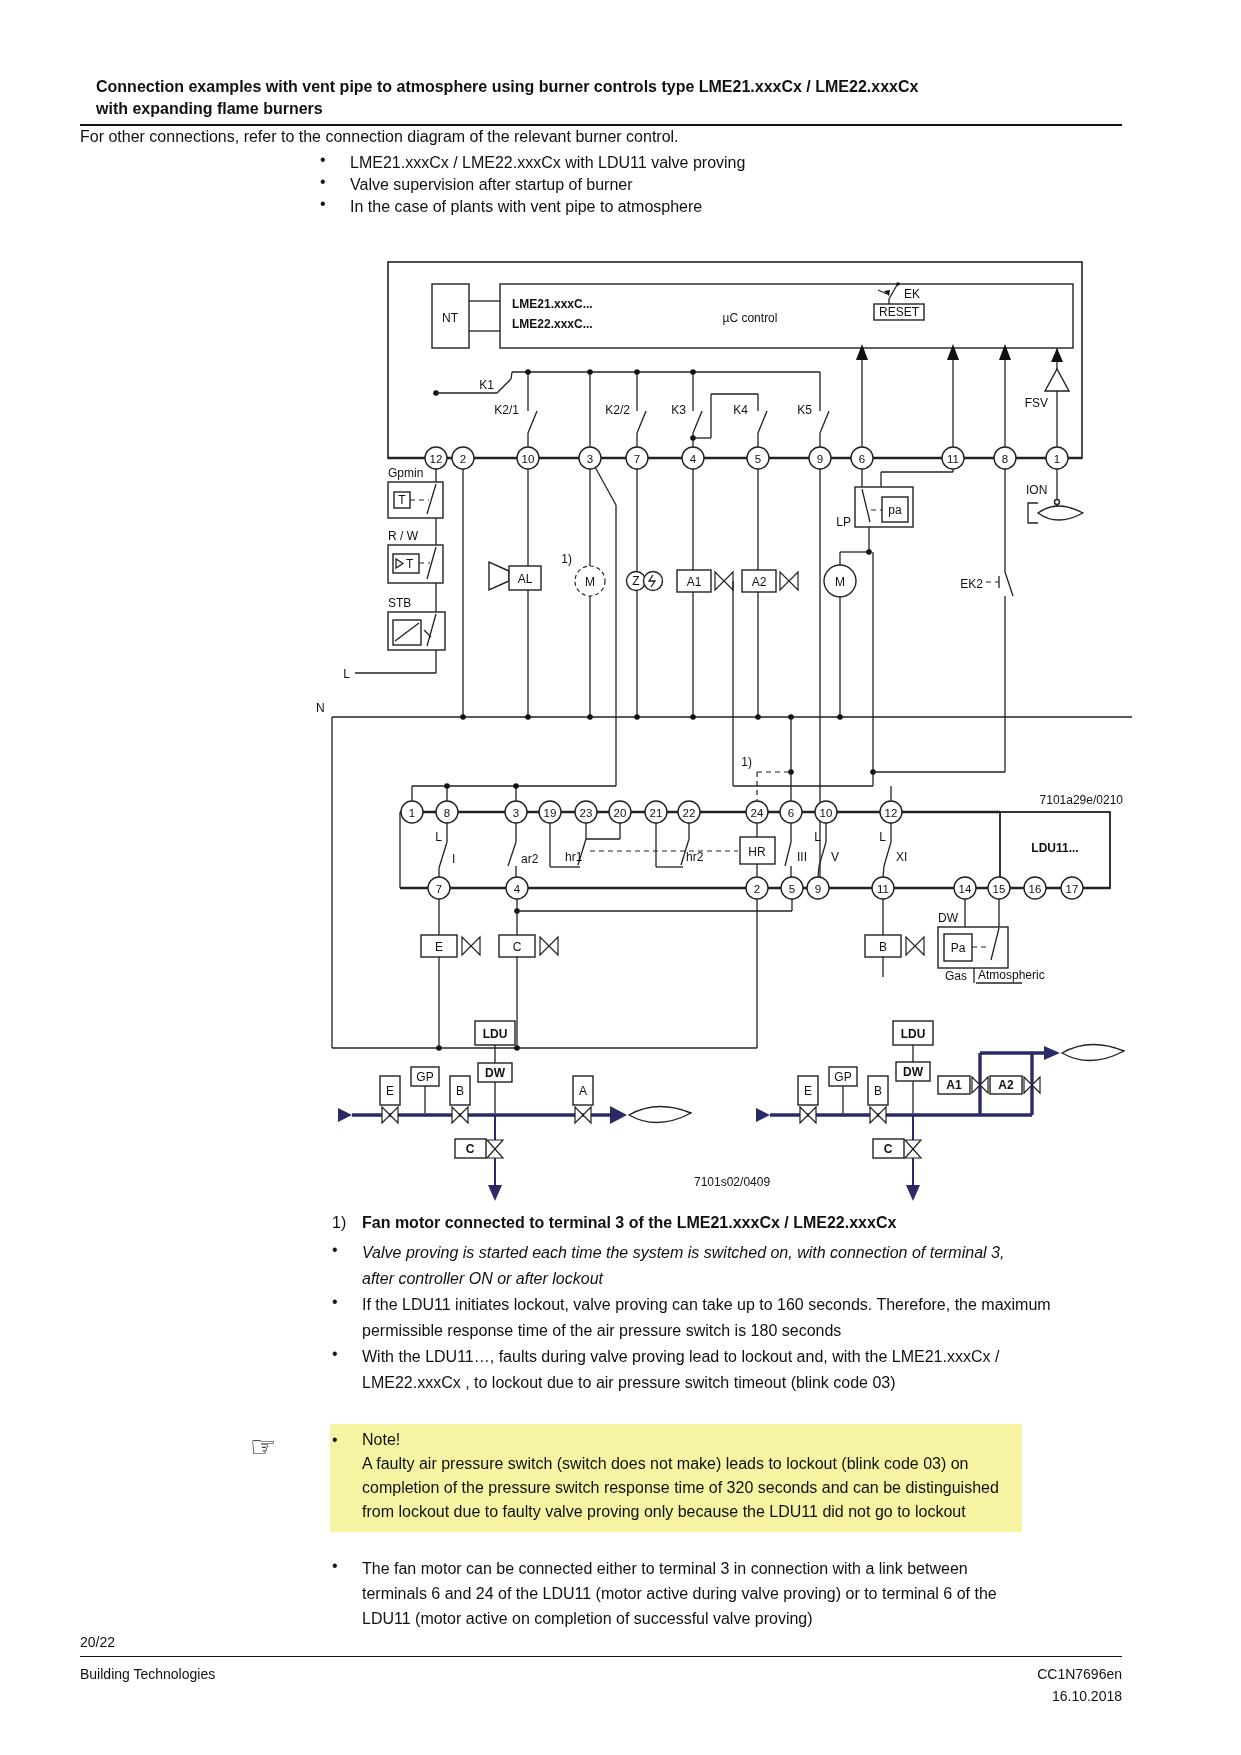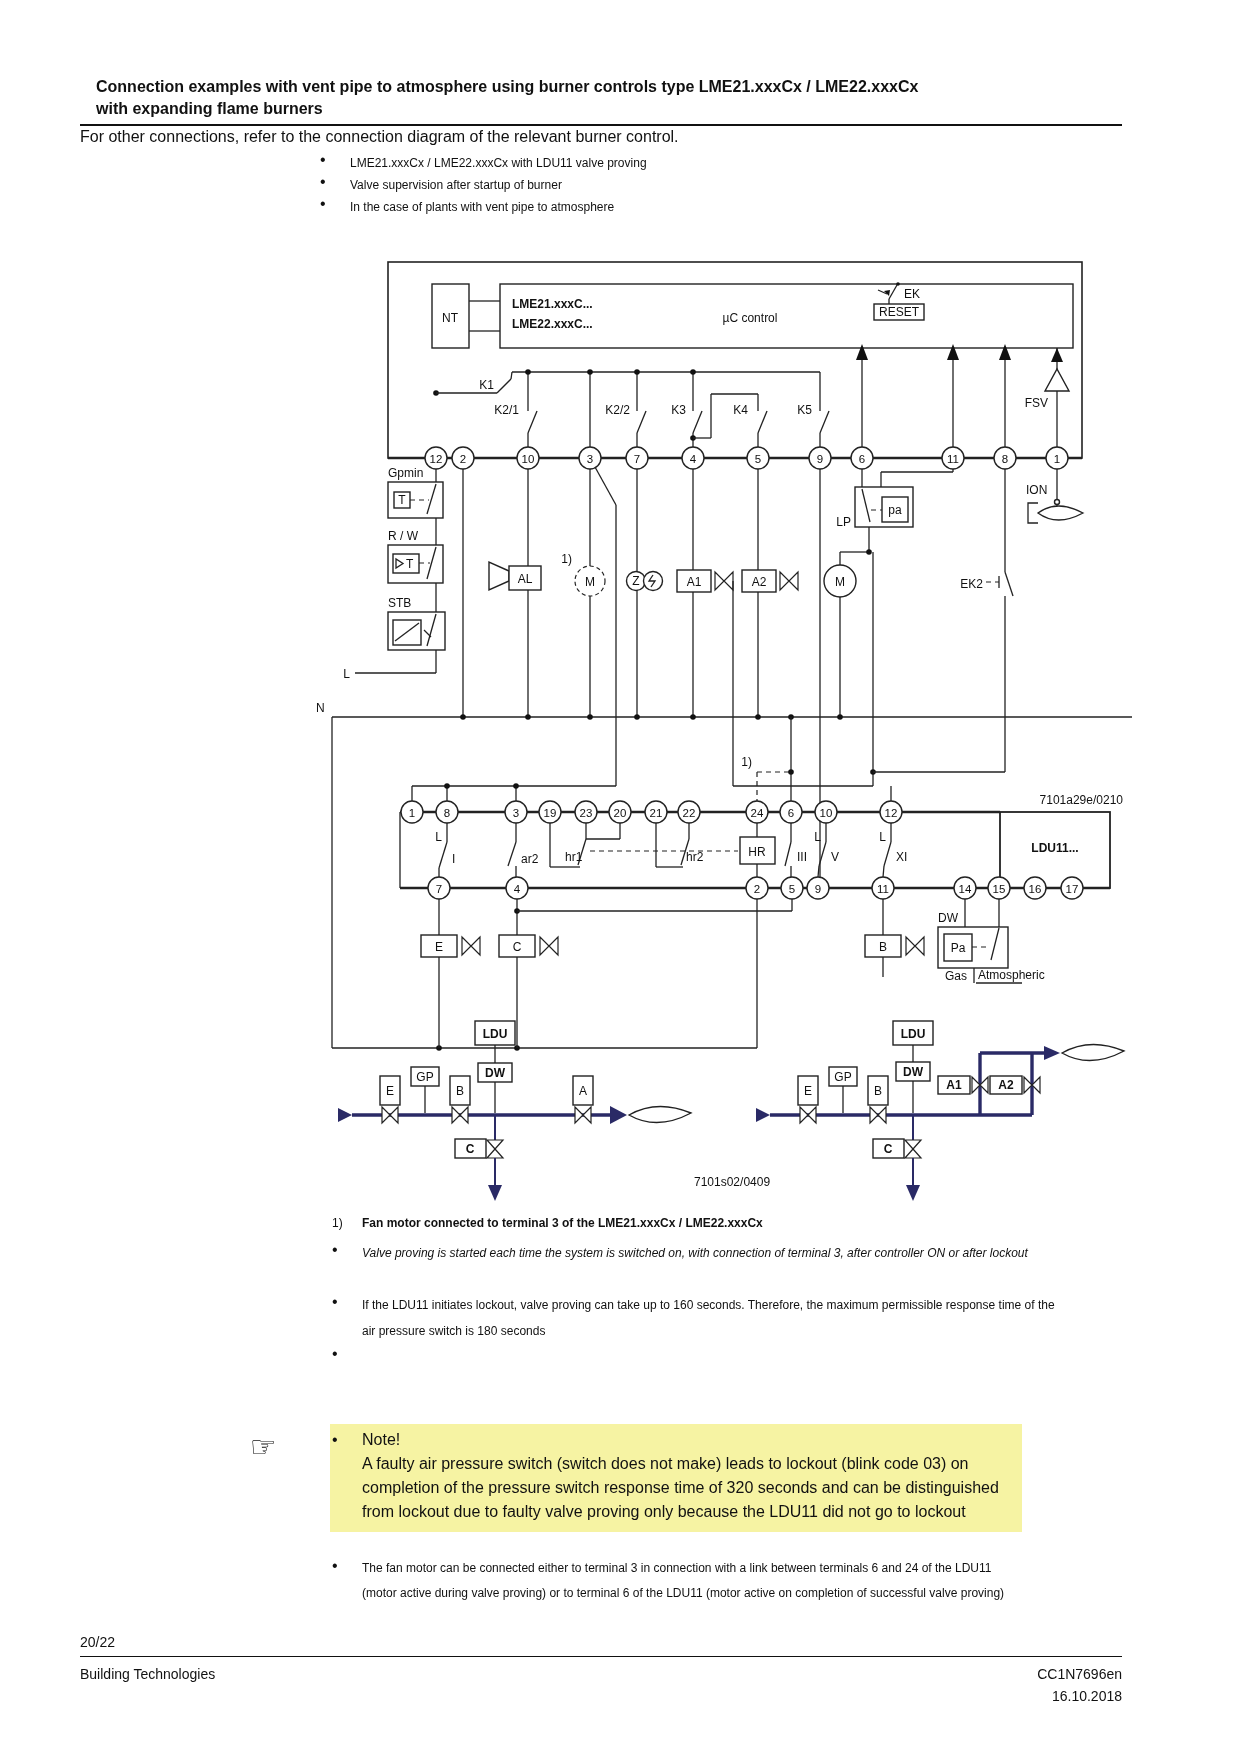--- a/index.html
+++ b/index.html
@@ -4,21 +4,21 @@
 <style>
   html,body{margin:0;padding:0;background:#e8e8e8;}
   #page{position:relative;width:1241px;height:1755px;background:#ffffff;margin:0 auto;
         font-family:"Liberation Sans","DejaVu Sans",sans-serif;color:#111;overflow:hidden;}
   .abs{position:absolute;}
   .title{font-weight:bold;font-size:16px;line-height:22px;}
   .body{font-size:16px;line-height:26px;}
   .rule{background:#111;height:2px;}
   .rule1{background:#111;height:1px;}
   .bullet-dot{position:absolute;font-size:16px;}
-  .btext{position:absolute;font-size:12px;line-height:26px;}
+  .btext{position:absolute;font-size:16px;line-height:26px;}
   .note{background:#f6f3a3;}
   .hand{font-size:30px;line-height:30px;}
   .footer{font-size:14px;}
   svg{position:absolute;left:0;top:230px;}
   svg text{font-family:"Liberation Sans","DejaVu Sans",sans-serif;fill:#111;font-size:12px;}
   .w{stroke:#222;stroke-width:1.3;fill:none;}
   .tk{stroke:#222;stroke-width:2.6;fill:none;}
   .bx{fill:#ffffff;stroke:#222;stroke-width:1.4;}
   .tc{fill:#ffffff;stroke:#222;stroke-width:1.4;}
   .dot{fill:#111;stroke:none;}
@@ -547,20 +547,21 @@
   <div class="btext" style="left:332px;top:1210px;">1)</div>
   <div class="btext" style="left:362px;top:1210px;max-width:700px;font-weight:bold;">Fan motor connected to terminal 3 of the LME21.xxxCx / LME22.xxxCx</div>
 
   <div class="bullet-dot" style="left:332px;top:1241px;">•</div>
   <div class="btext" style="left:362px;top:1240px;max-width:672px;font-style:italic;">Valve proving is started each time the system is switched on, with connection of terminal 3, after controller ON or after lockout</div>
 
   <div class="bullet-dot" style="left:332px;top:1293px;">•</div>
   <div class="btext" style="left:362px;top:1292px;max-width:700px;">If the LDU11 initiates lockout, valve proving can take up to 160 seconds. Therefore, the maximum permissible response time of the air pressure switch is 180 seconds</div>
 
   <div class="bullet-dot" style="left:332px;top:1345px;">•</div>
+  <div class="btext" style="left:362px;top:1344px;max-width:648px;">With the LDU11…, faults during valve proving lead to lockout and, with the LME21.xxxCx / LME22.xxxCx , to lockout due to air pressure switch timeout (blink code 03)</div>
 
   <div class="abs hand" style="left:250px;top:1432px;">☞</div>
   <div class="abs note" style="left:330px;top:1424px;width:692px;padding:4px 0 8px 0;">
     <div style="position:relative;padding-left:32px;font-size:16px;line-height:24px;">
       <span style="position:absolute;left:2px;">•</span>
       <div>Note!</div>
       <div style="max-width:655px;">A faulty air pressure switch (switch does not make) leads to lockout (blink code 03) on completion of the pressure switch response time of 320 seconds and can be distinguished from lockout due to faulty valve proving only because the LDU11 did not go to lockout</div>
     </div>
   </div>
 

